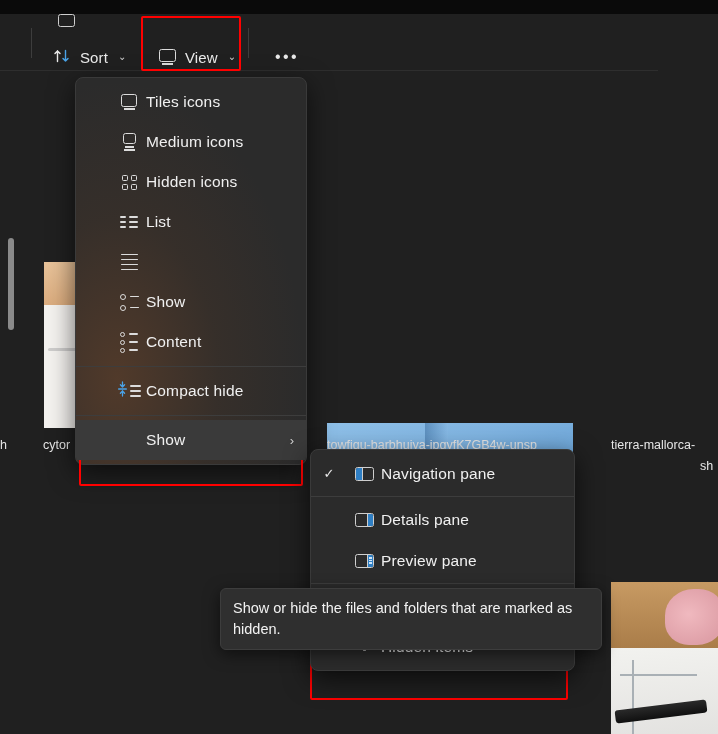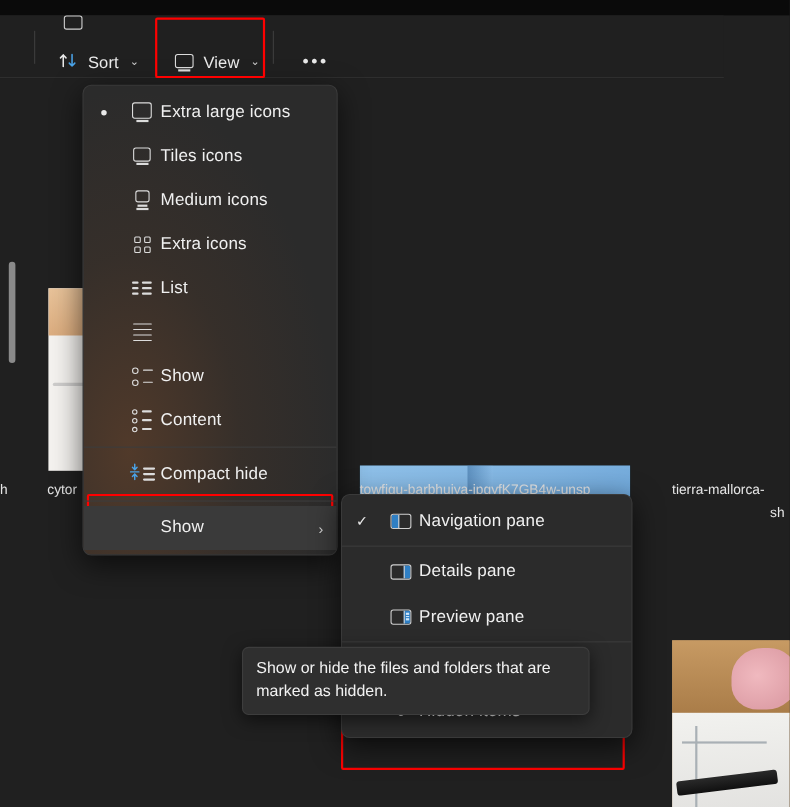--- a/index.html
+++ b/index.html
@@ -151,21 +151,21 @@
   .eyeico { width:18px; height:18px; position:relative; }
   .eyeico .arc { position:absolute; left:1px; top:4px; width:16px; height:16px;
     border:1.6px solid #dcdcdc; border-radius:50%; clip-path:polygon(0 0,100% 0,100% 52%,0 52%); }
   .eyeico .pup { position:absolute; left:6.5px; top:8px; width:5px; height:5px;
     border:1.6px solid #dcdcdc; border-radius:50%; }
   .ghost-glyph { position:absolute; left:58px; top:14px; width:17px; height:13px;
     border:1.5px solid #cfcfcf; border-radius:2.5px; }
 
   
   .tooltip {
-    position:absolute; left:220px; top:588px; width:316px;
+    position:absolute; left:220px; top:588px; width:382px;
     background:#2f2f2f; border:1px solid #3d3d3d; border-radius:6px;
     color:#f2f2f2; font-size:14.5px; line-height:1.45; padding:9px 12px;
     box-shadow:0 4px 16px rgba(0,0,0,.55); z-index:9;
   }
 </style>
 </head>
 <body>
 
 <div id="root">
 
@@ -228,32 +228,20 @@
     <div class="wood"></div>
       <div class="pig"></div>
       <div class="paper"></div>
       <div class="pen"></div>
   </div>
   <div class="fname" style="left:611px; top:438px;">tierra-mallorca-</div>
   <div class="fname" style="left:700px; top:459px;">sh</div>
 
   <div class="menu gradient">
 
-    <div class="mi">
-      <span class="bullet-slot">
-          <span class="dot"></span>
-        </span>
-      <span class="ico">
-        <span class="icol">
-            <span class="mon" style="width:18px;height:15px;"></span>
-            <span class="mon-stand2"></span>
-          </span>
-      </span>
-      <span class="lbl">Extra large icons</span>
-    </div>
 
     <div class="mi">
       <span class="bullet-slot"></span>
       <span class="ico">
         <span class="icol">
             <span class="mon" style="width:16px;height:13px;"></span>
             <span class="mon-stand2"></span>
           </span>
       </span>
       <span class="lbl">Tiles icons</span>
@@ -274,21 +262,21 @@
     <div class="mi">
       <span class="bullet-slot"></span>
       <span class="ico">
         <span class="grid4">
             <i></i>
             <i></i>
             <i></i>
             <i></i>
           </span>
       </span>
-      <span class="lbl">Extra icons</span>
+      <span class="lbl">Hidden icons</span>
     </div>
 
     <div class="mi">
       <span class="bullet-slot"></span>
       <span class="ico">
         <span class="lst">
           <span class="row">
               <i style="width:6px;"></i>
               <i style="width:9px;"></i>
             </span>

